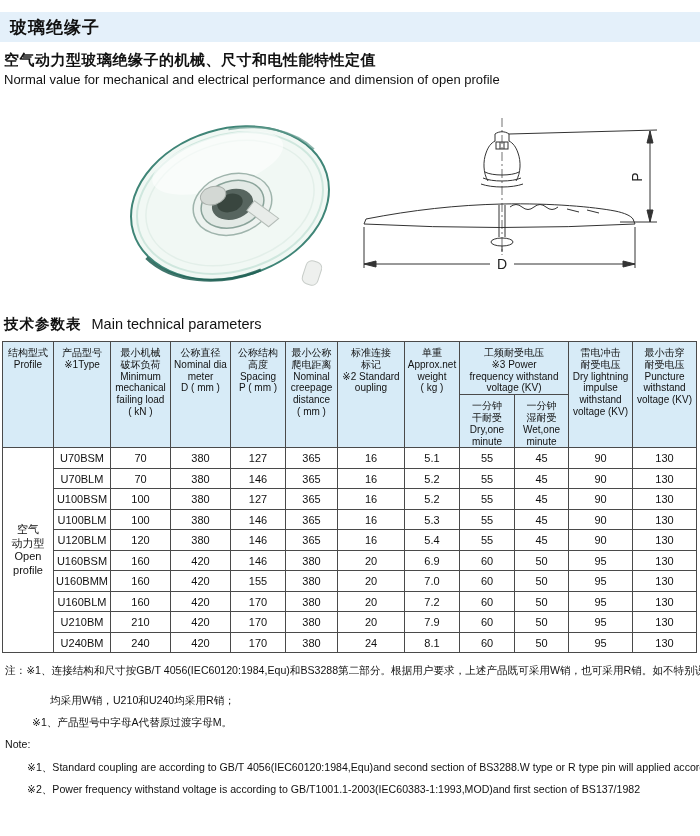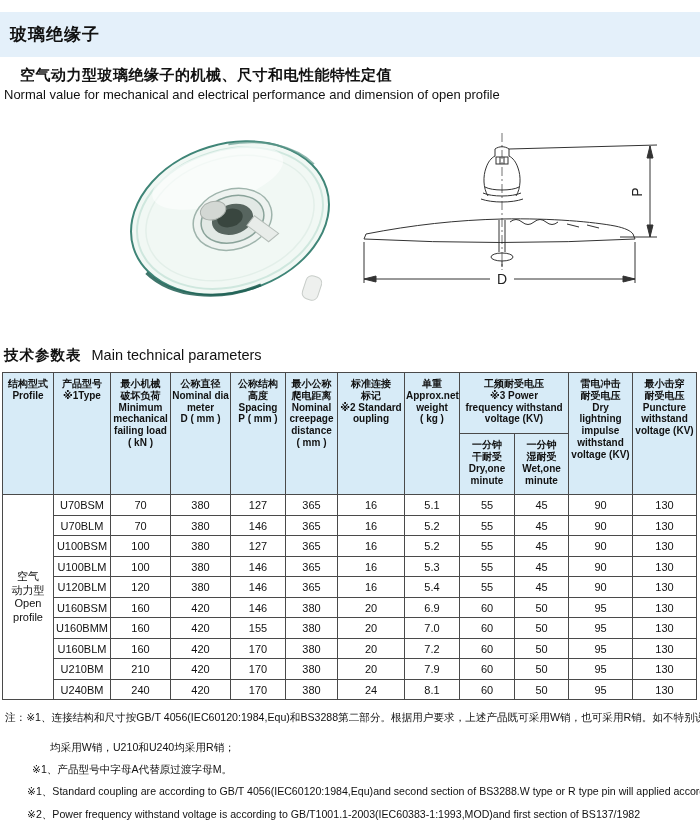--- a/index.html
+++ b/index.html
@@ -9,43 +9,43 @@
     --text:#111111;
   }
   *{box-sizing:border-box;}
   html,body{margin:0;padding:0;}
   body{
     width:700px;height:836px;overflow:hidden;background:#ffffff;
     font-family:"Liberation Sans","DejaVu Sans",sans-serif;
     color:var(--text);
   }
   .banner{
-    margin-top:12px;height:45px;background:var(--banner-bg);
+    margin-top:12px;height:30px;background:var(--banner-bg);
     display:flex;align-items:center;padding-left:10px;
   }
   .banner-title{font-size:17px;font-weight:bold;letter-spacing:1px;}
-  .title-zh{margin:9px 0 0 20px;font-size:15px;font-weight:600;letter-spacing:0.5px;}
+  .title-zh{margin:9px 0 0 4px;font-size:15px;font-weight:600;letter-spacing:0.5px;}
   .title-en{margin:2px 0 0 4px;font-size:13px;}
   .figures{position:relative;height:228px;}
   .photo-fig{position:absolute;left:80px;top:4px;}
   .drawing-fig{position:absolute;left:352px;top:28px;}
-  .section-heading{margin:16px 0 0 4px;font-size:14.5px;}
+  .section-heading{margin:0 0 0 4px;font-size:14.5px;}
   .section-heading .zh{font-weight:bold;letter-spacing:1px;}
   .section-heading .en{font-weight:normal;margin-left:6px;}
   table.spec{
     margin:7px 0 0 2px;width:695px;border-collapse:collapse;table-layout:fixed;
   }
   table.spec th, table.spec td{
     border:1px solid var(--border);
     text-align:center;overflow:hidden;
   }
   table.spec thead th{
     background:var(--header-bg);
-    font-weight:bold;font-size:10px;line-height:1.18;
-    vertical-align:top;padding:5px 1px 8px 1px;
+    font-weight:normal;font-size:10px;line-height:1.18;
+    vertical-align:top;padding:5px 1px 0 1px;
     white-space:pre-line;
   }
   table.spec thead tr.group-row th{height:50px;}
   table.spec thead tr.sub-row th{height:48px;}
   table.spec thead th.tall{height:98px;}
   table.spec tbody td{
     font-size:11px;height:20.5px;padding:0 1px;background:#ffffff;
   }
   td.profile-cell{
     white-space:pre-line;font-size:10.5px;line-height:1.25;
@@ -348,16 +348,17 @@
         <td>95</td>
         <td>130</td>
       </tr>
     </tbody>
 </table>
 
 <div class="notes">
   <div class="note-line">注：※1、连接结构和尺寸按GB/T 4056(IEC60120:1984,Equ)和BS3288第二部分。根据用户要求，上述产品既可采用W销，也可采用R销。如不特别说明，U70-U160</div>
   <div class="note-line indent-lg">均采用W销，U210和U240均采用R销；</div>
   <div class="note-line indent-md">※1、产品型号中字母A代替原过渡字母M。</div>
+  <div class="note-line">Note:</div>
   <div class="note-line indent-sm">※1、Standard coupling are according to GB/T 4056(IEC60120:1984,Equ)and second section of BS3288.W type or R type pin will applied according to client's</div>
   <div class="note-line indent-sm">※2、Power frequency withstand voltage is according to GB/T1001.1-2003(IEC60383-1:1993,MOD)and first section of BS137/1982</div>
 
 </div>
 
 </body></html>

